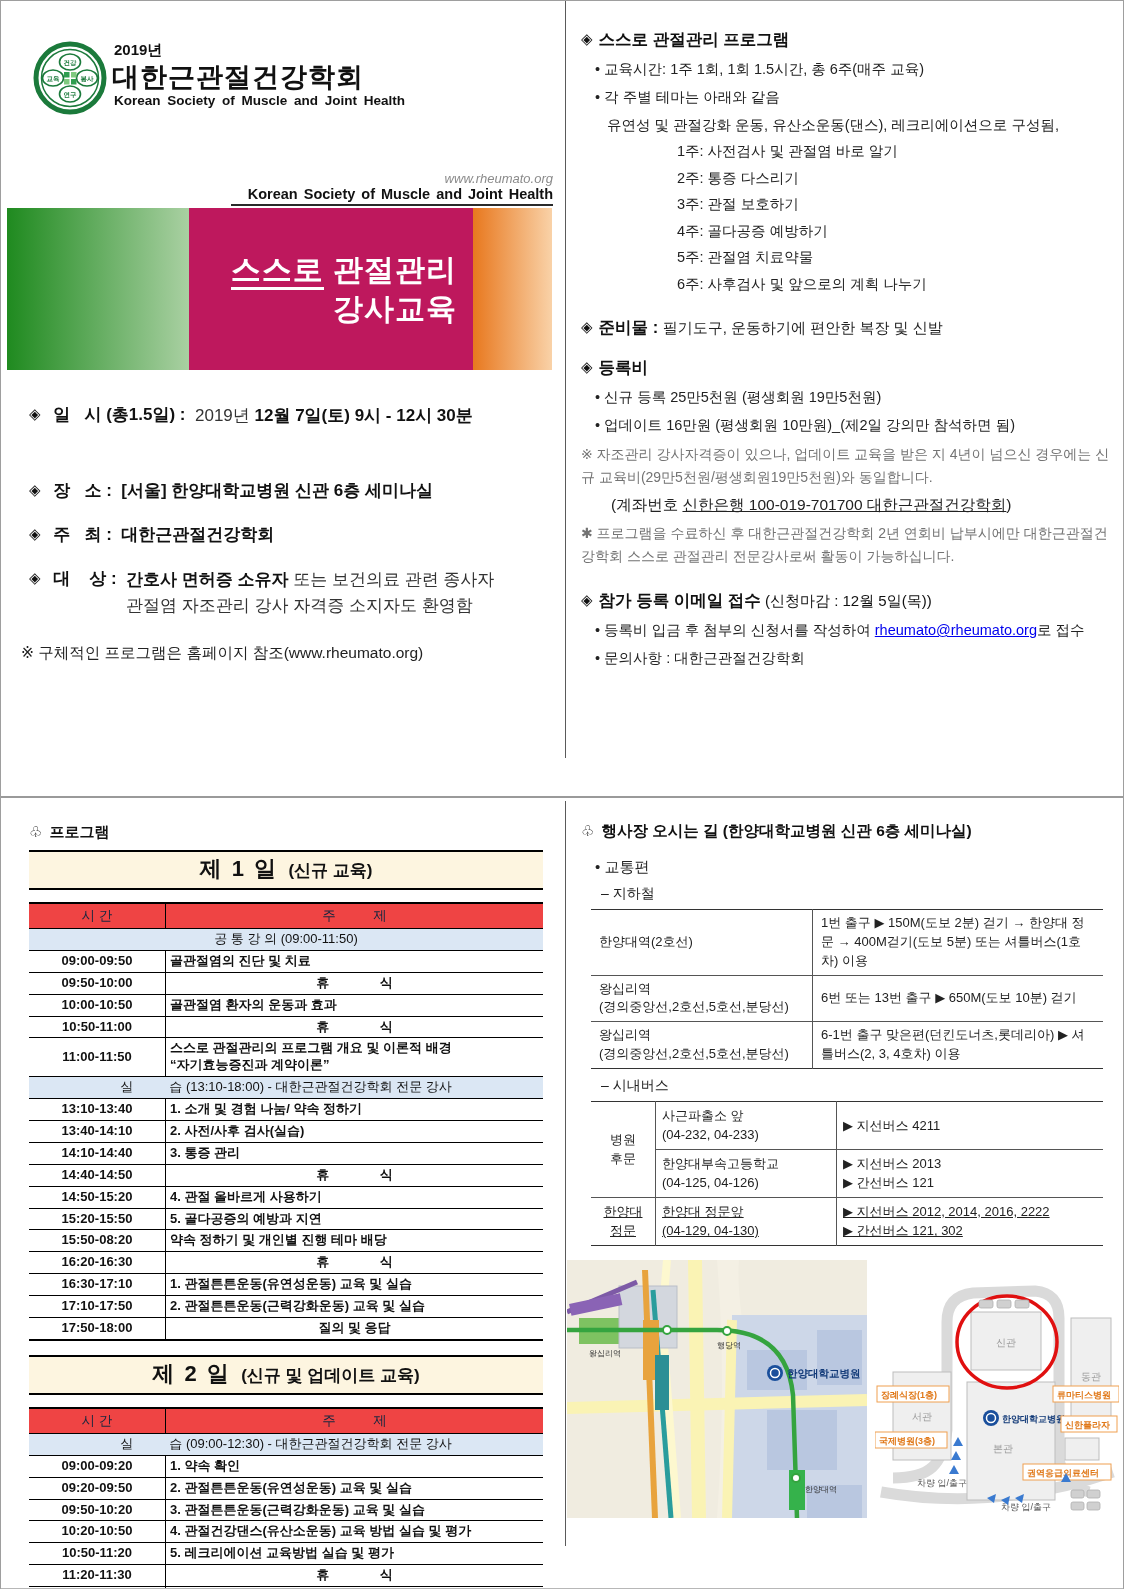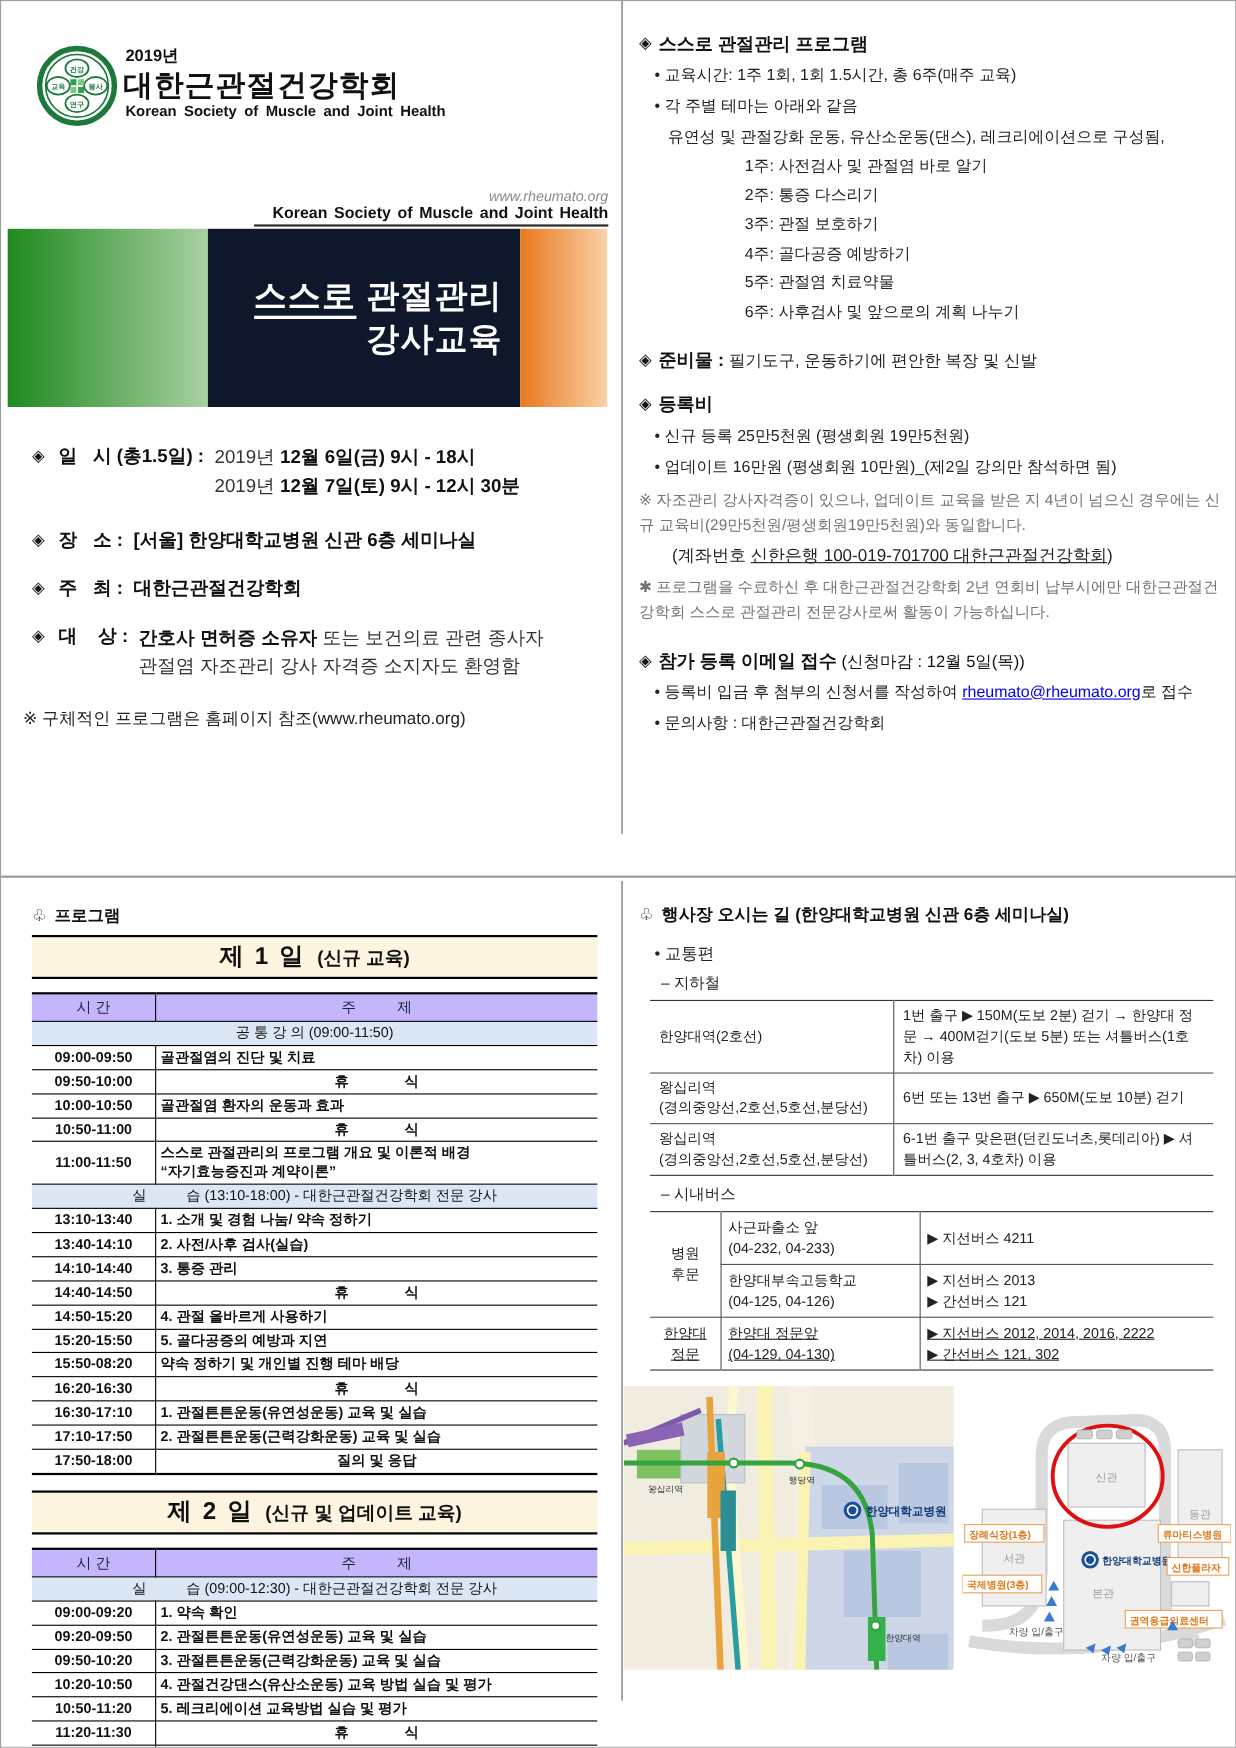--- a/index.html
+++ b/index.html
@@ -13,21 +13,21 @@
   
   .tl-year{position:absolute;left:113px;top:40px;font-size:15px;font-weight:bold;}
   .tl-org{position:absolute;left:111px;top:58px;font-size:27px;font-weight:bold;letter-spacing:1px;}
   .tl-org-en{position:absolute;left:113px;top:92px;font-size:13.5px;font-weight:bold;word-spacing:3px;}
   .logo{position:absolute;left:32px;top:40px;}
   .siteblock{position:absolute;left:230px;top:170px;width:322px;text-align:right;}
   .site-url{font-size:13px;font-style:italic;color:#8a8a8a;}
   .site-cap{font-size:14.5px;font-weight:bold;word-spacing:2px;border-bottom:2px solid #2a2a2a;padding-bottom:2px;}
   .banner{position:absolute;left:6px;top:207px;width:545px;height:162px;display:flex;}
   .seg-green{width:182px;background:linear-gradient(90deg,#1f8a1f,#a9d0a2);}
-  .seg-blue{width:284px;background:#0f172a;display:flex;flex-direction:column;justify-content:center;
+  .seg-blue{width:284px;background:#be185d;display:flex;flex-direction:column;justify-content:center;
             align-items:flex-end;padding-right:16px;box-sizing:border-box;}
   .seg-orange{flex:1;background:linear-gradient(90deg,#e8781e,#f9d2a8);}
   .banner-t{color:#fff;font-weight:bold;font-size:30px;letter-spacing:1px;line-height:1.3;}
   .u-banner{border-bottom:3px solid #fff;padding-bottom:1px;}
   .irow{position:absolute;left:28px;width:525px;font-size:17px;}
   .dmd{font-size:15px;margin-right:8px;vertical-align:1px;}
   .ilabel{font-weight:bold;}
   .ival{display:inline-block;vertical-align:top;}
   .ival .line{display:block;line-height:1.55;}
   .norm{font-weight:normal;color:#333;}
@@ -52,22 +52,22 @@
 
   
   .bl-col{position:absolute;left:28px;top:822px;width:514px;}
   .mini-title{font-size:15px;font-weight:bold;margin-bottom:8px;}
   .clv{font-size:15px;margin-right:7px;}
   .day-band{border-top:2.5px solid #000;border-bottom:2.5px solid #000;background:#fdf5e0;
             text-align:center;padding:2px 0 4px;}
   .band-main{font-size:22px;font-weight:bold;letter-spacing:2px;}
   .band-sub{font-size:17px;font-weight:bold;margin-left:6px;}
   .sched{width:100%;border-collapse:collapse;table-layout:fixed;font-size:13px;margin-top:12px;margin-bottom:14px;}
-  .sched th{background:#c4b5fd;border-top:2px solid #000;border-bottom:1.2px solid #000;
-            font-weight:normal;padding:3px 0;font-size:13.5px;color:#15273f;}
+  .sched th{background:#ef4444;border-top:2px solid #000;border-bottom:1.2px solid #000;
+            font-weight:normal;padding:3px 12px;font-size:13.5px;color:#15273f;}
   .th-time{width:112px;border-right:1.2px solid #000;}
   .sched td{border-bottom:1px solid #000;padding:2px 4px;line-height:1.3;}
   .sched tr:last-child td{border-bottom:2px solid #000;}
   .time-cell{text-align:center;font-weight:bold;border-right:1.2px solid #000;}
   .topic-cell{font-weight:bold;padding-left:10px;}
   .topic-cell.center{text-align:center;padding-left:4px;}
   .sub-band{background:#dbe7f4;text-align:center;font-weight:normal;color:#111;}
 
   
   .br-col{position:absolute;left:566px;top:820px;width:550px;}
@@ -130,21 +130,20 @@
       <div class="banner-t"><span class="u-banner">스스로</span><span class="pre"> 관절관리</span></div>
       <div class="banner-t">강사교육</div>
     </div>
     <div class="seg-orange"></div>
   </div>
 
   <div class="irow" style="top:402px">
     <span class="dmd">◈</span>
     <span class="ilabel pre">일   시 (총1.5일) : </span>
     <span class="ival">
-      <span class="line"><span class="norm">2019년 </span><span class="b">12월 6일(금) 9시 - 18시</span></span>
       <span class="line"><span class="norm">2019년 </span><span class="b">12월 7일(토) 9시 - 12시 30분</span></span>
     </span>
   </div>
 
   <div class="irow" style="top:478px">
     <span class="dmd">◈</span>
     <span class="ilabel pre">장   소 : </span>
     <span class="ilabel">[서울] 한양대학교병원 신관 6층 세미나실</span>
   </div>
 

